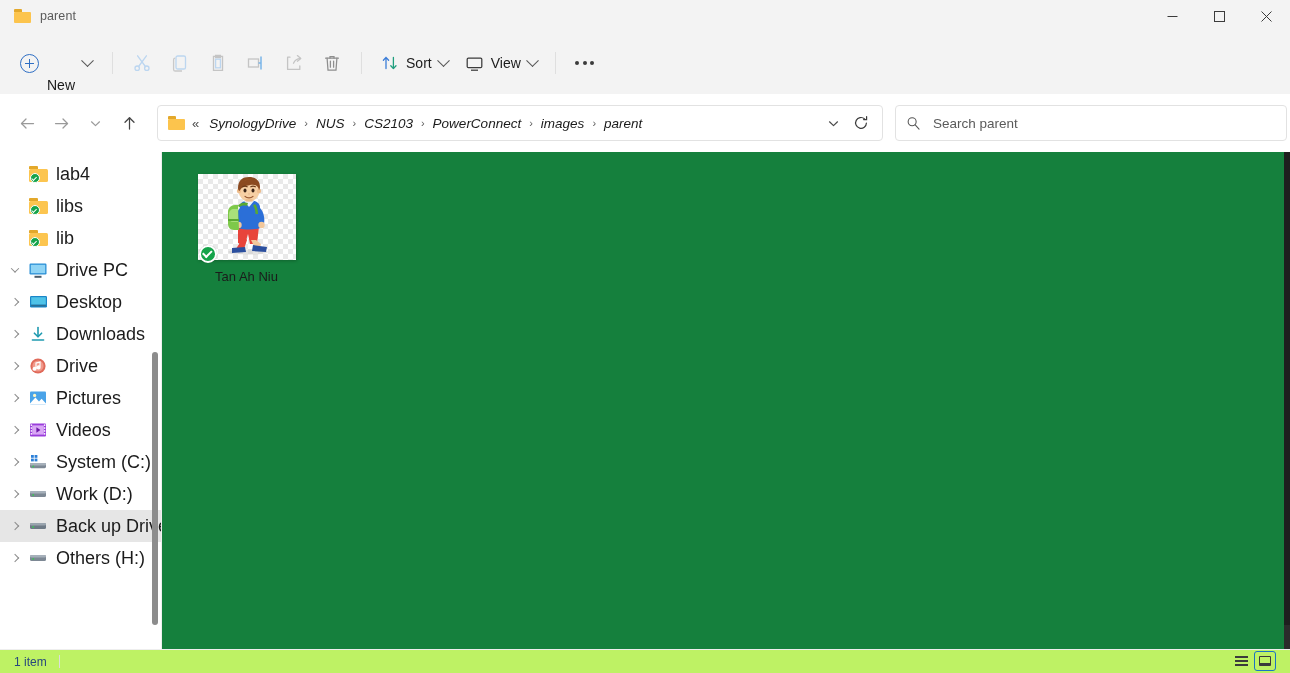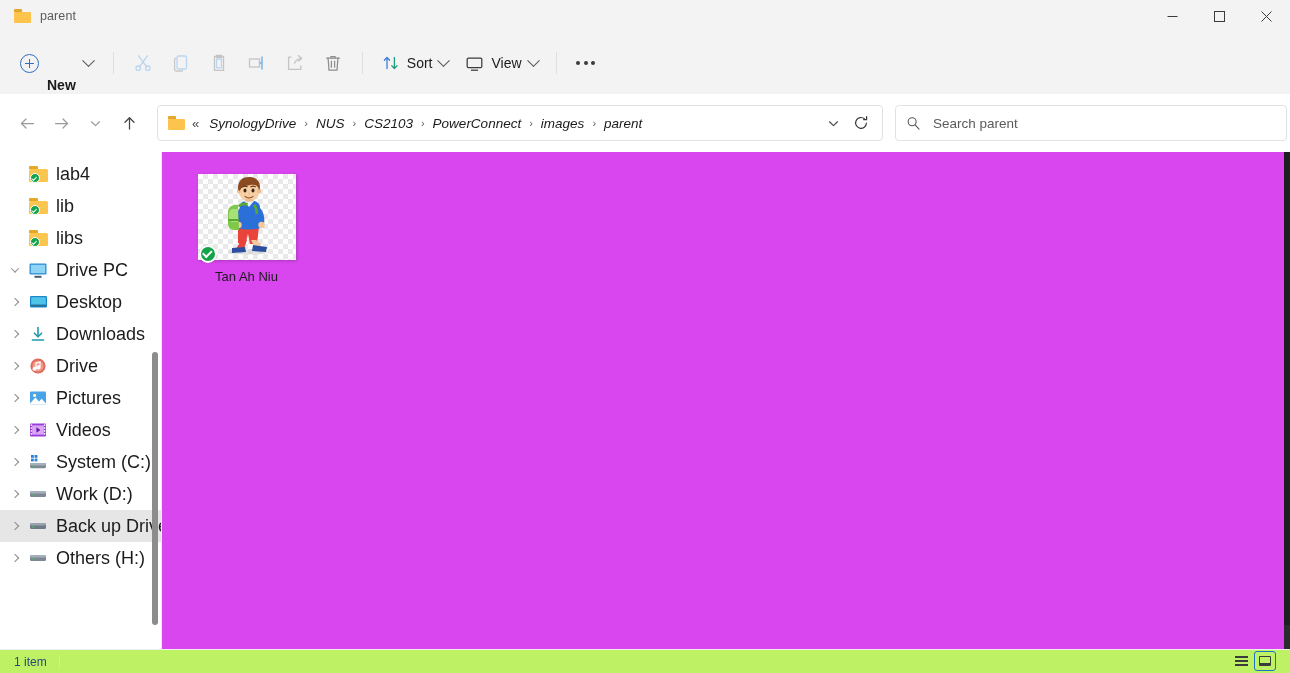--- a/index.html
+++ b/index.html
@@ -68,21 +68,21 @@
   .new-plus {
     width: 19px; height: 19px; border-radius: 50%;
     border: 1.3px solid #2f6fc4;
     position: relative; flex: none;
   }
   .new-plus::before, .new-plus::after {
     content: ""; position: absolute; background: #2f6fc4;
   }
   .new-plus::before { left: 4px; top: 8px; width: 9px; height: 1.4px; }
   .new-plus::after { left: 8px; top: 4px; width: 1.4px; height: 9px; }
-  .new-label { font-size: 14px; color: #1b1b1b; font-weight: 700; margin-top: 44px; }
+  .new-label { font-size: 14px; color: #1b1b1b; font-weight: 400; margin-top: 44px; }
   .chev {
     width: 9px; height: 9px;
     border-right: 1.2px solid #575757;
     border-bottom: 1.2px solid #575757;
     transform: rotate(45deg) translate(-2px,-2px);
     flex: none;
   }
   .cmd-sep {
     width: 1px; height: 22px; background: #dfdfdf; margin: 0 10px;
   }
@@ -224,21 +224,21 @@
     width: 6px; height: 497px;
   }
   .sb-thumb {
     position: absolute; left: 0; width: 6px;
     background: #8c8c8c; border-radius: 3px;
   }
 
   
   .content {
     position: relative; flex: 1;
-    background: #d946ef;
+    background: #15803d;
     border-left: 1px solid #eeeeee;
   }
   .file-grid { padding: 18px 0 0 32px; display: flex; flex-wrap: wrap; }
   .file-tile {
     width: 105px; display: flex; flex-direction: column;
     align-items: center; gap: 9px;
     padding: 4px; border-radius: 4px;
   }
   .thumb-wrap {
     position: relative; width: 98px; height: 86px;
@@ -519,32 +519,32 @@
         </div>
 
         <div class="tree-row indent-2">
           <div class="tree-ico">
             <div class="folder-ico">
                 <div class="tab"></div>
                 <div class="body"></div>
                 <div class="sync-badge"></div>
               </div>
           </div>
-          <div class="tree-label">lib</div>
+          <div class="tree-label">libs</div>
         </div>
 
         <div class="tree-row indent-2">
           <div class="tree-ico">
             <div class="folder-ico">
                 <div class="tab"></div>
                 <div class="body"></div>
                 <div class="sync-badge"></div>
               </div>
           </div>
-          <div class="tree-label">libs</div>
+          <div class="tree-label">lib</div>
         </div>
 
 
         <div class="tree-row">
           <div class="twisty open">
               <i></i>
             </div>
           <div class="tree-ico">
             <svg width="20" height="17" viewBox="0 0 20 17">
               <rect x="1.5" y="1.5" width="17" height="11" rx="1.2" fill="#2b8fd6"></rect>

